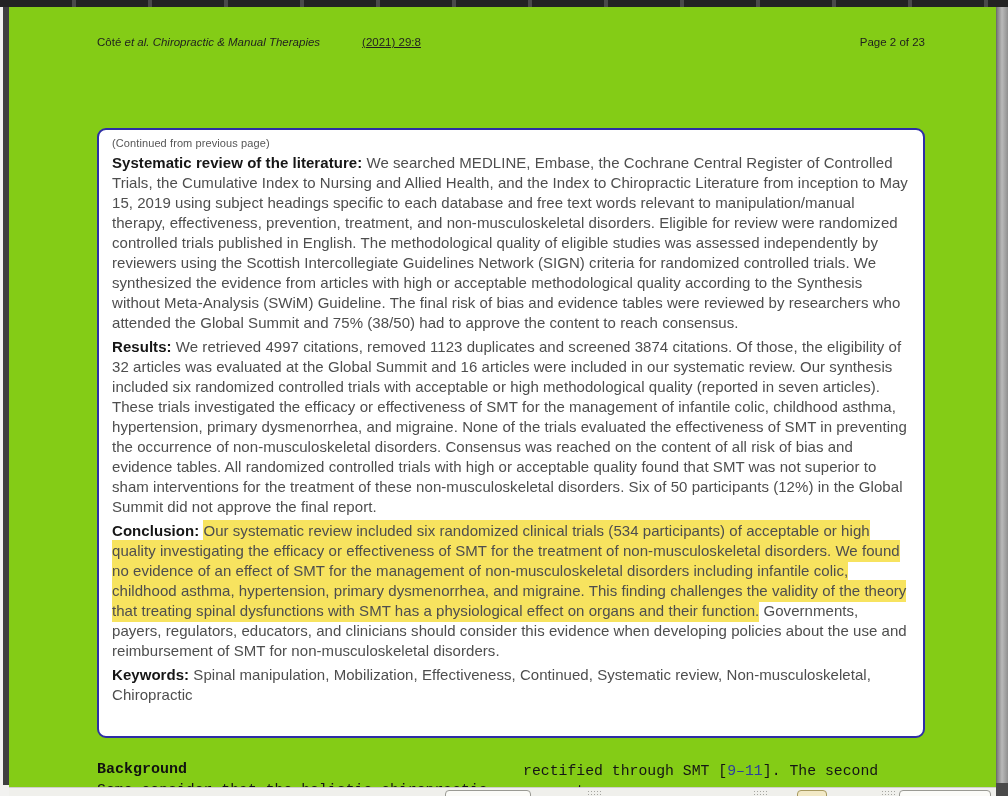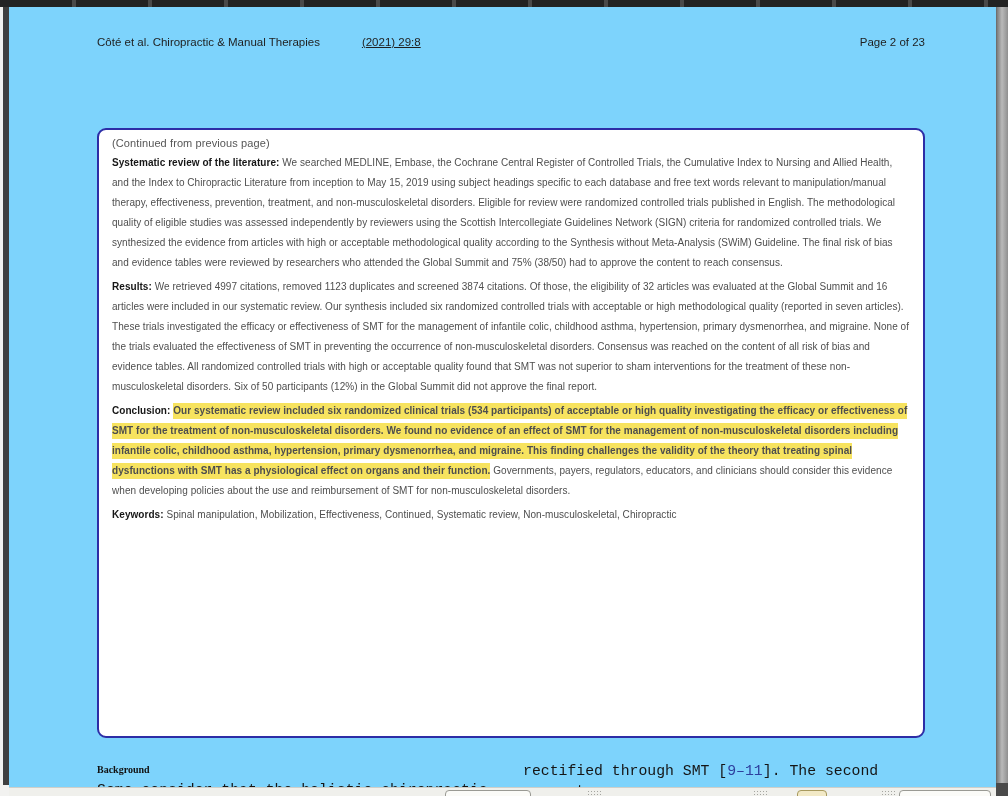--- a/index.html
+++ b/index.html
@@ -23,60 +23,60 @@
     border-left: 1px solid #6f6f6f;
   }
   .scroll-corner {
     position: absolute; right: 0; bottom: 0; width: 12px; height: 13px;
     background: #4a4a4a;
   }
 
   
   .page {
     position: absolute; left: 9px; top: 7px; width: 987px; height: 789px;
-    background: #7dd3fc; overflow: hidden;
+    background: #84cc16; overflow: hidden;
   }
 
   
   .run-head {
     position: absolute; left: 88px; top: 29px; width: 828px; height: 16px;
     display: flex; justify-content: space-between; align-items: baseline;
     font-size: 11.5px; color: #1f1f1f;
   }
   .run-head .left-part { display: flex; gap: 0; align-items: baseline; }
-  .run-head .ital { }
+  .run-head .ital { font-style: italic; }
   .run-head .issue { margin-left: 42px; font-style: normal; text-decoration: underline; }
 
   
   .abstract-box {
     position: absolute; left: 88px; top: 121px; width: 828px; height: 610px;
     border: 2px solid #2d2da6; border-radius: 9px;
     padding: 7px 13px 0 13px; overflow: hidden; background: #fff;
   }
   .continued-note { font-size: 11px; color: #565656; margin-bottom: 3px; letter-spacing: 0.1px; }
   .abstract-box p {
-    font-size: 10px; line-height: 20px; color: #4e4e4e; margin-top: 4px;
+    font-size: 15px; line-height: 20px; color: #4e4e4e; margin-top: 4px;
     letter-spacing: 0.05px;
   }
   .abstract-box b { color: #161616; font-weight: bold; }
   mark {
     background: #f7e35f; color: #4e4e4e;
     padding: 2px 0 3px 0;
-    box-decoration-break: clone; font-weight: bold; -webkit-box-decoration-break: clone;
+    box-decoration-break: clone; -webkit-box-decoration-break: clone;
   }
 
   
   .columns {
     position: absolute; left: 88px; top: 753px; width: 828px; height: 40px;
     display: flex; gap: 24px; overflow: hidden;
   }
   .col { width: 402px; }
   .col-left h2 {
-    font-size: 10px; font-weight: bold; color: #111; line-height: 20px;
-    font-family: Liberation Serif, serif;
+    font-size: 15px; font-weight: bold; color: #111; line-height: 20px;
+    font-family: Liberation Mono, monospace;
   }
   .serif-line {
     font-family: Liberation Mono, monospace;
     font-size: 14.8px; line-height: 20px; color: #151515;
   }
   .col-right { padding-top: 1px; }
   .ref-link { color: #2e3f9e; }
 
   
   .bottom-strip {

